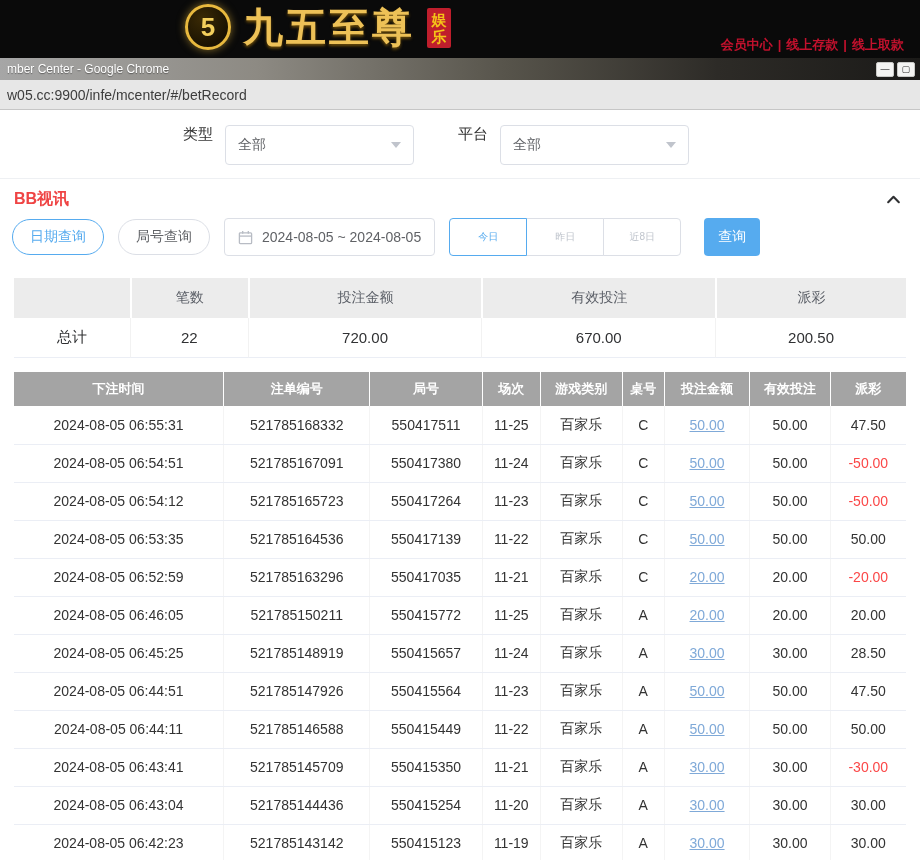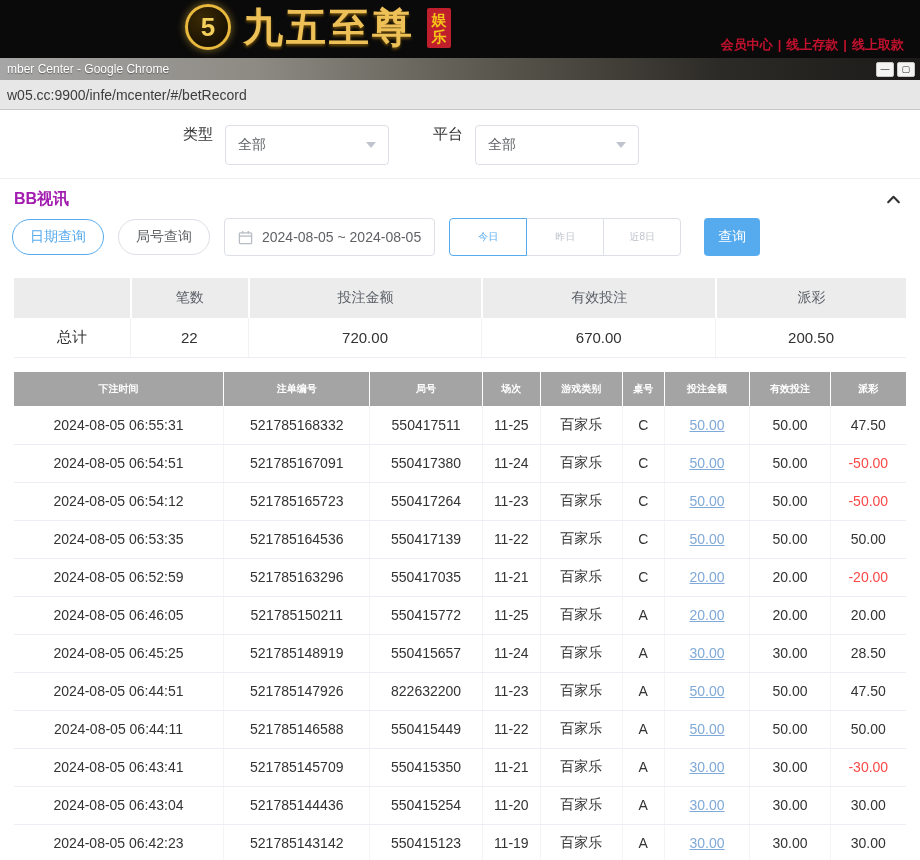--- a/index.html
+++ b/index.html
@@ -37,30 +37,30 @@
 
   
   .url-bar { height: 30px; background: #e7e7e7; border-bottom: 1px solid #c6c6c6;
     display: flex; align-items: center; padding-left: 7px;
     font-size: 14px; color: #3d3d3d; cursor: text; }
 
   
   .filter-row { display: flex; align-items: flex-start; padding: 15px 0 13px 183px; gap: 12px; }
   .filter-label { font-size: 15px; color: #333; }
   .filter-label.second { margin-left: 32px; }
-  .select-box { width: 164px; height: 40px; border: 1px solid #dcdfe6; border-radius: 4px;
+  .select-box { width: 189px; height: 40px; border: 1px solid #dcdfe6; border-radius: 4px;
     background: #fff; display: flex; align-items: center; justify-content: space-between;
     padding: 0 12px; font-size: 14px; color: #606266; cursor: pointer; gap: 16px; }
   .caret-down { width: 0; height: 0; border-left: 5px solid transparent;
     border-right: 5px solid transparent; border-top: 6px solid #c0c4cc; }
 
   
   .section-header { display: flex; align-items: center; justify-content: space-between;
     border-top: 1px solid #eef0f3; padding: 9px 18px 8px 14px; }
-  .section-title { font-size: 16px; font-weight: bold; color: #a21caf; line-height: 22px; }
+  .section-title { font-size: 16px; font-weight: bold; color: #ef4444; line-height: 22px; }
   .chevron-up { cursor: pointer; display: flex; }
 
   
   .query-row { display: flex; align-items: center; gap: 14px; padding: 0 0 16px 12px; }
   .pill { height: 36px; padding: 0 17px; border-radius: 18px; background: #fff;
     font-size: 14px; cursor: pointer; font-family: inherit; }
   .pill.active { border: 1px solid var(--accent-blue, #56abef); color: var(--accent-blue, #56abef); }
   .pill.inactive { border: 1px solid #dcdfe6; color: #606266; }
   .date-box { height: 38px; border: 1px solid #dcdfe6; border-radius: 4px; background: #fff;
     display: flex; align-items: center; gap: 9px; padding: 0 13px;
@@ -82,21 +82,21 @@
   .summary-table th { background: #ececec; height: 40px; font-size: 14px; font-weight: normal;
     color: #5a5e66; text-align: center; border-left: 2px solid #fff; }
   .summary-table th:first-child { border-left: none; }
   .summary-table td { height: 40px; font-size: 15px; color: #303133; text-align: center;
     background: #fff; border-bottom: 1px solid #ebeef5; border-left: 1px solid #f2f2f2; }
   .summary-table td:first-child { border-left: none; }
 
   
   .records-table { width: calc(100% - 28px); margin: 14px 14px 0; border-collapse: collapse;
     table-layout: fixed; }
-  .records-table th { background: #a4a4a4; color: #fff; font-weight: bold; font-size: 10px;
+  .records-table th { background: #a4a4a4; color: #fff; font-weight: bold; font-size: 13px;
     height: 34px; text-align: center; border-left: 1px solid #fff; }
   .records-table th:first-child { border-left: none; }
   .records-table td { height: 38px; font-size: 14px; color: #333; text-align: center;
     border-bottom: 1px solid #ebeef5; border-left: 1px solid #f4f4f4;
     white-space: nowrap; overflow: hidden; }
   .records-table td:first-child { border-left: none; }
   .amount-link { color: var(--link-blue, #7fa9d8); text-decoration: underline; cursor: pointer; }
   td.neg, .neg { color: var(--negative-red, #fb4747); }
 </style>
 </head>
@@ -317,21 +317,21 @@
       <td data-interactable="false">
         <a class="amount-link" data-interactable="true">30.00</a>
       </td>
       <td data-interactable="false">30.00</td>
       <td data-interactable="false">28.50</td>
     </tr>
 
     <tr data-interactable="false">
       <td data-interactable="false">2024-08-05 06:44:51</td>
       <td data-interactable="false">521785147926</td>
-      <td data-interactable="false">822632200</td>
+      <td data-interactable="false">550415564</td>
       <td data-interactable="false">11-23</td>
       <td data-interactable="false">百家乐</td>
       <td data-interactable="false">A</td>
       <td data-interactable="false">
         <a class="amount-link" data-interactable="true">50.00</a>
       </td>
       <td data-interactable="false">50.00</td>
       <td data-interactable="false">47.50</td>
     </tr>
 

